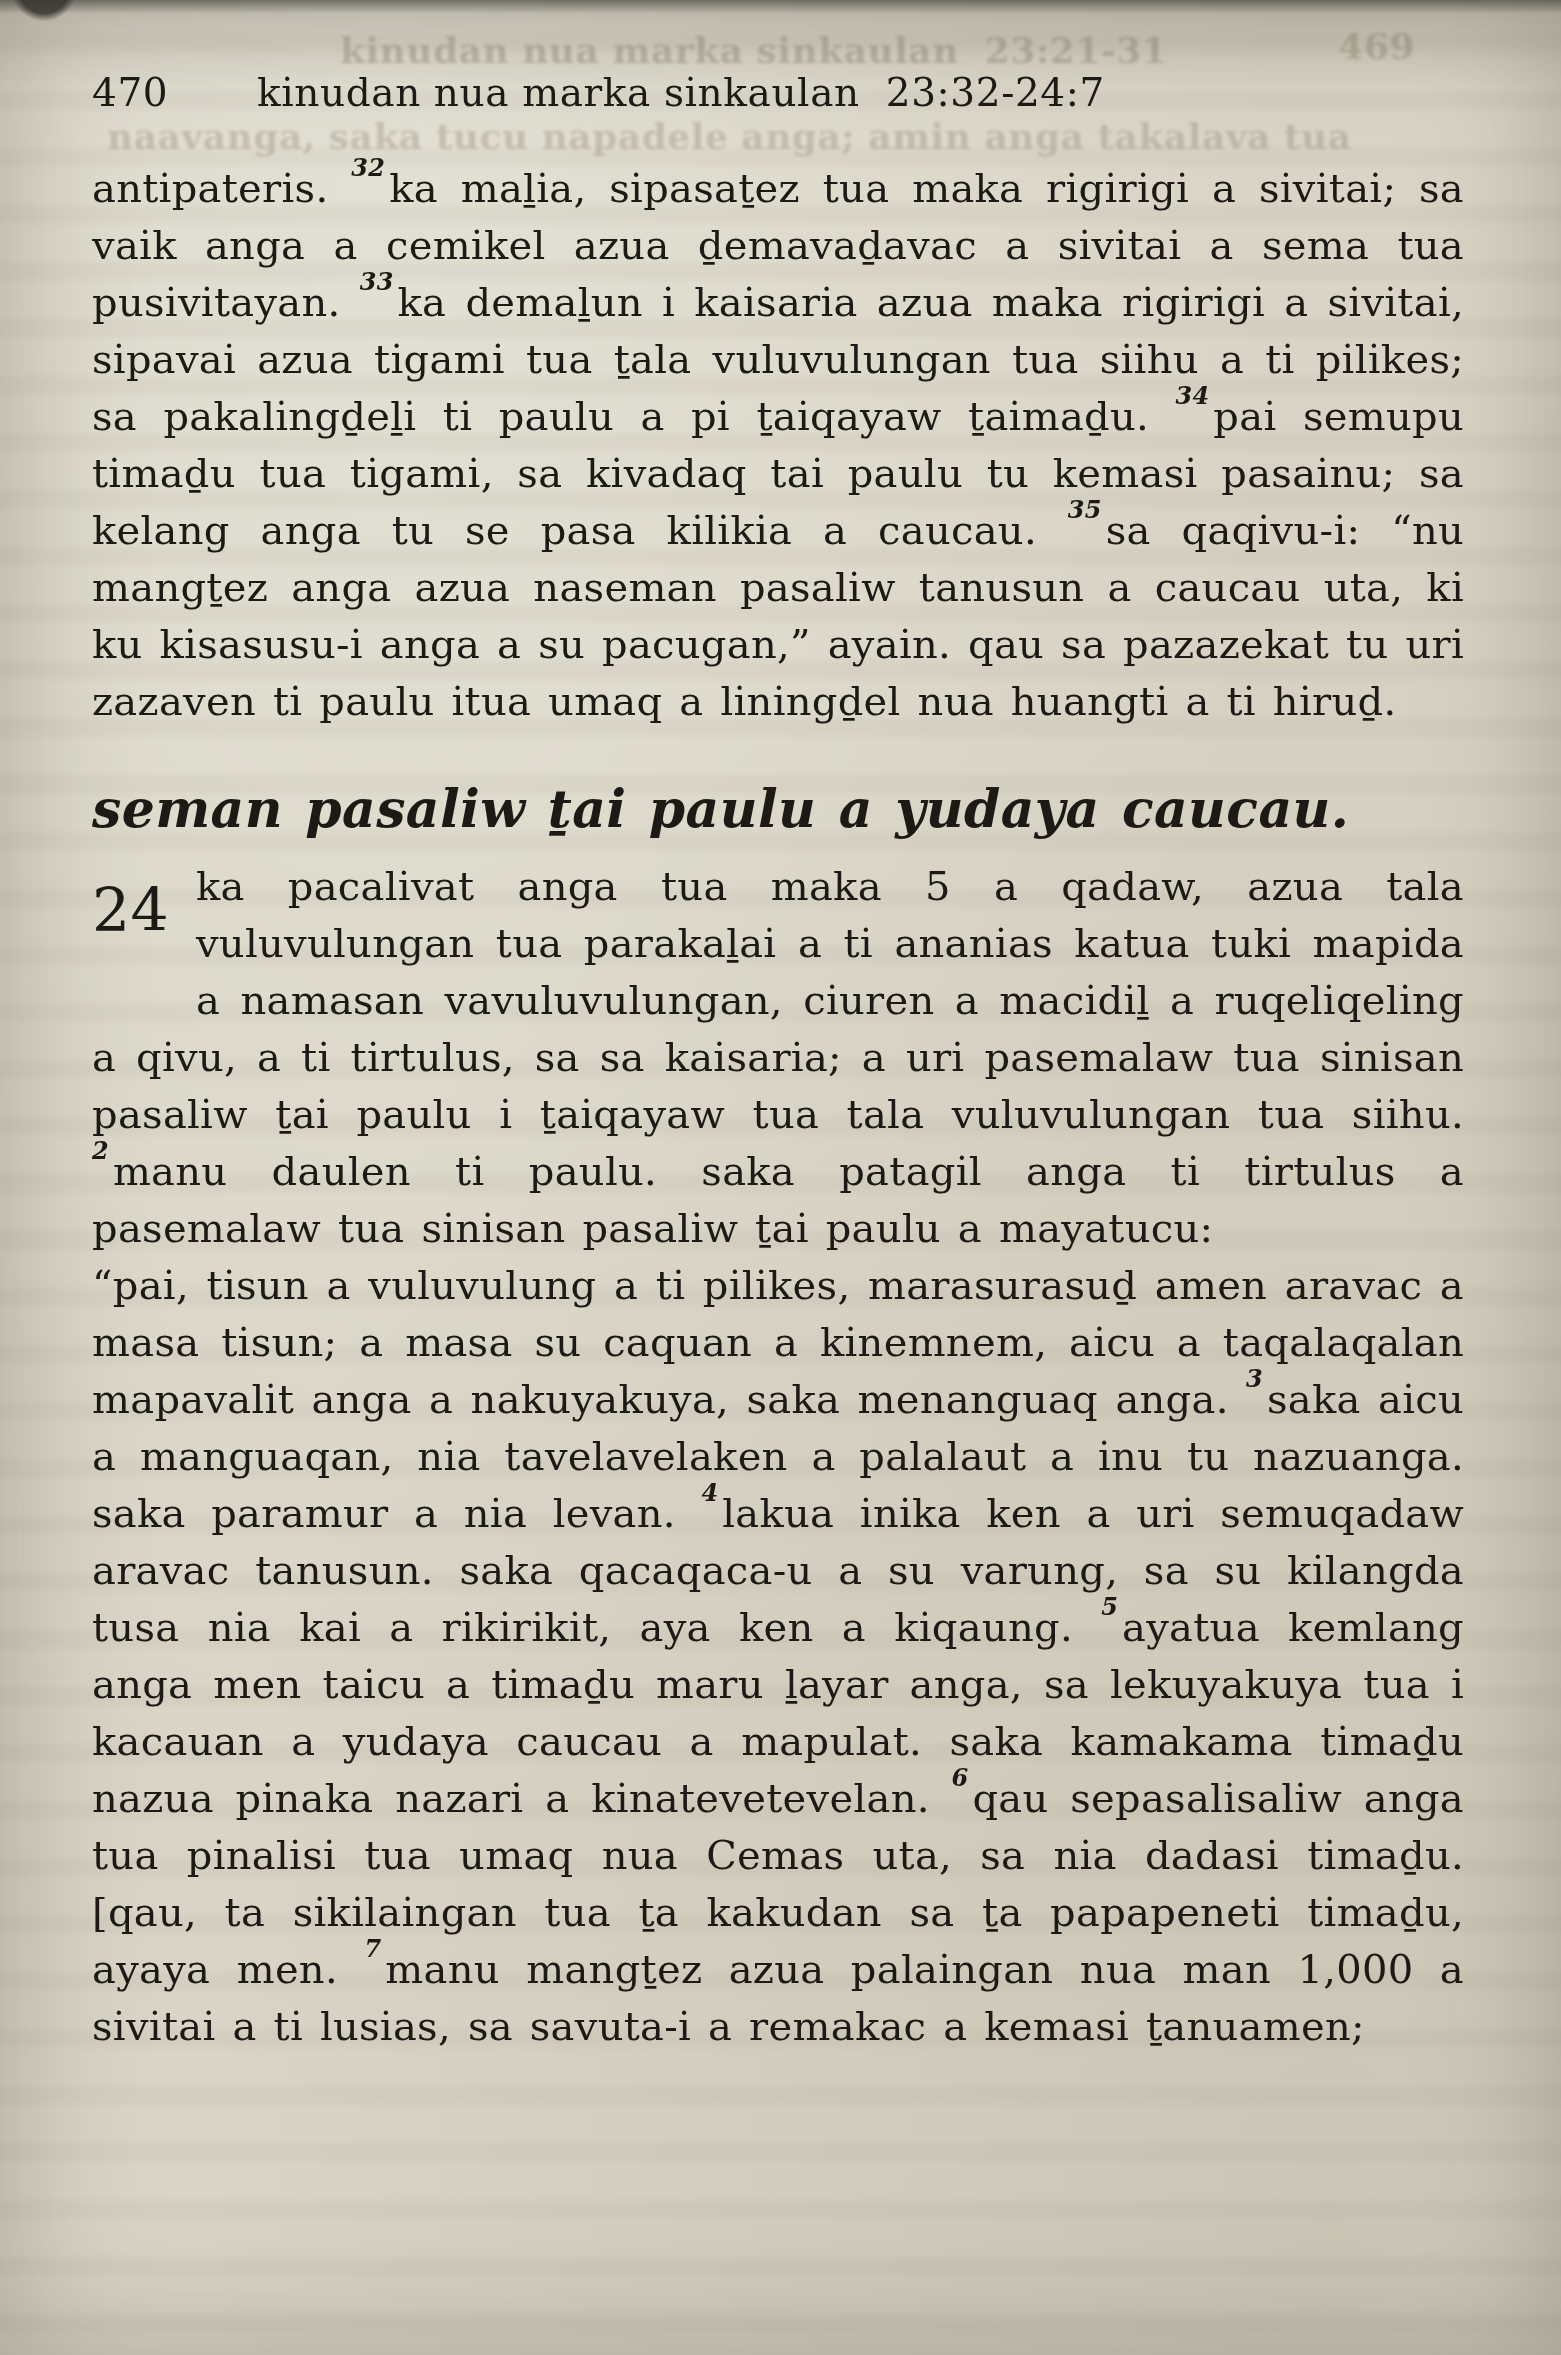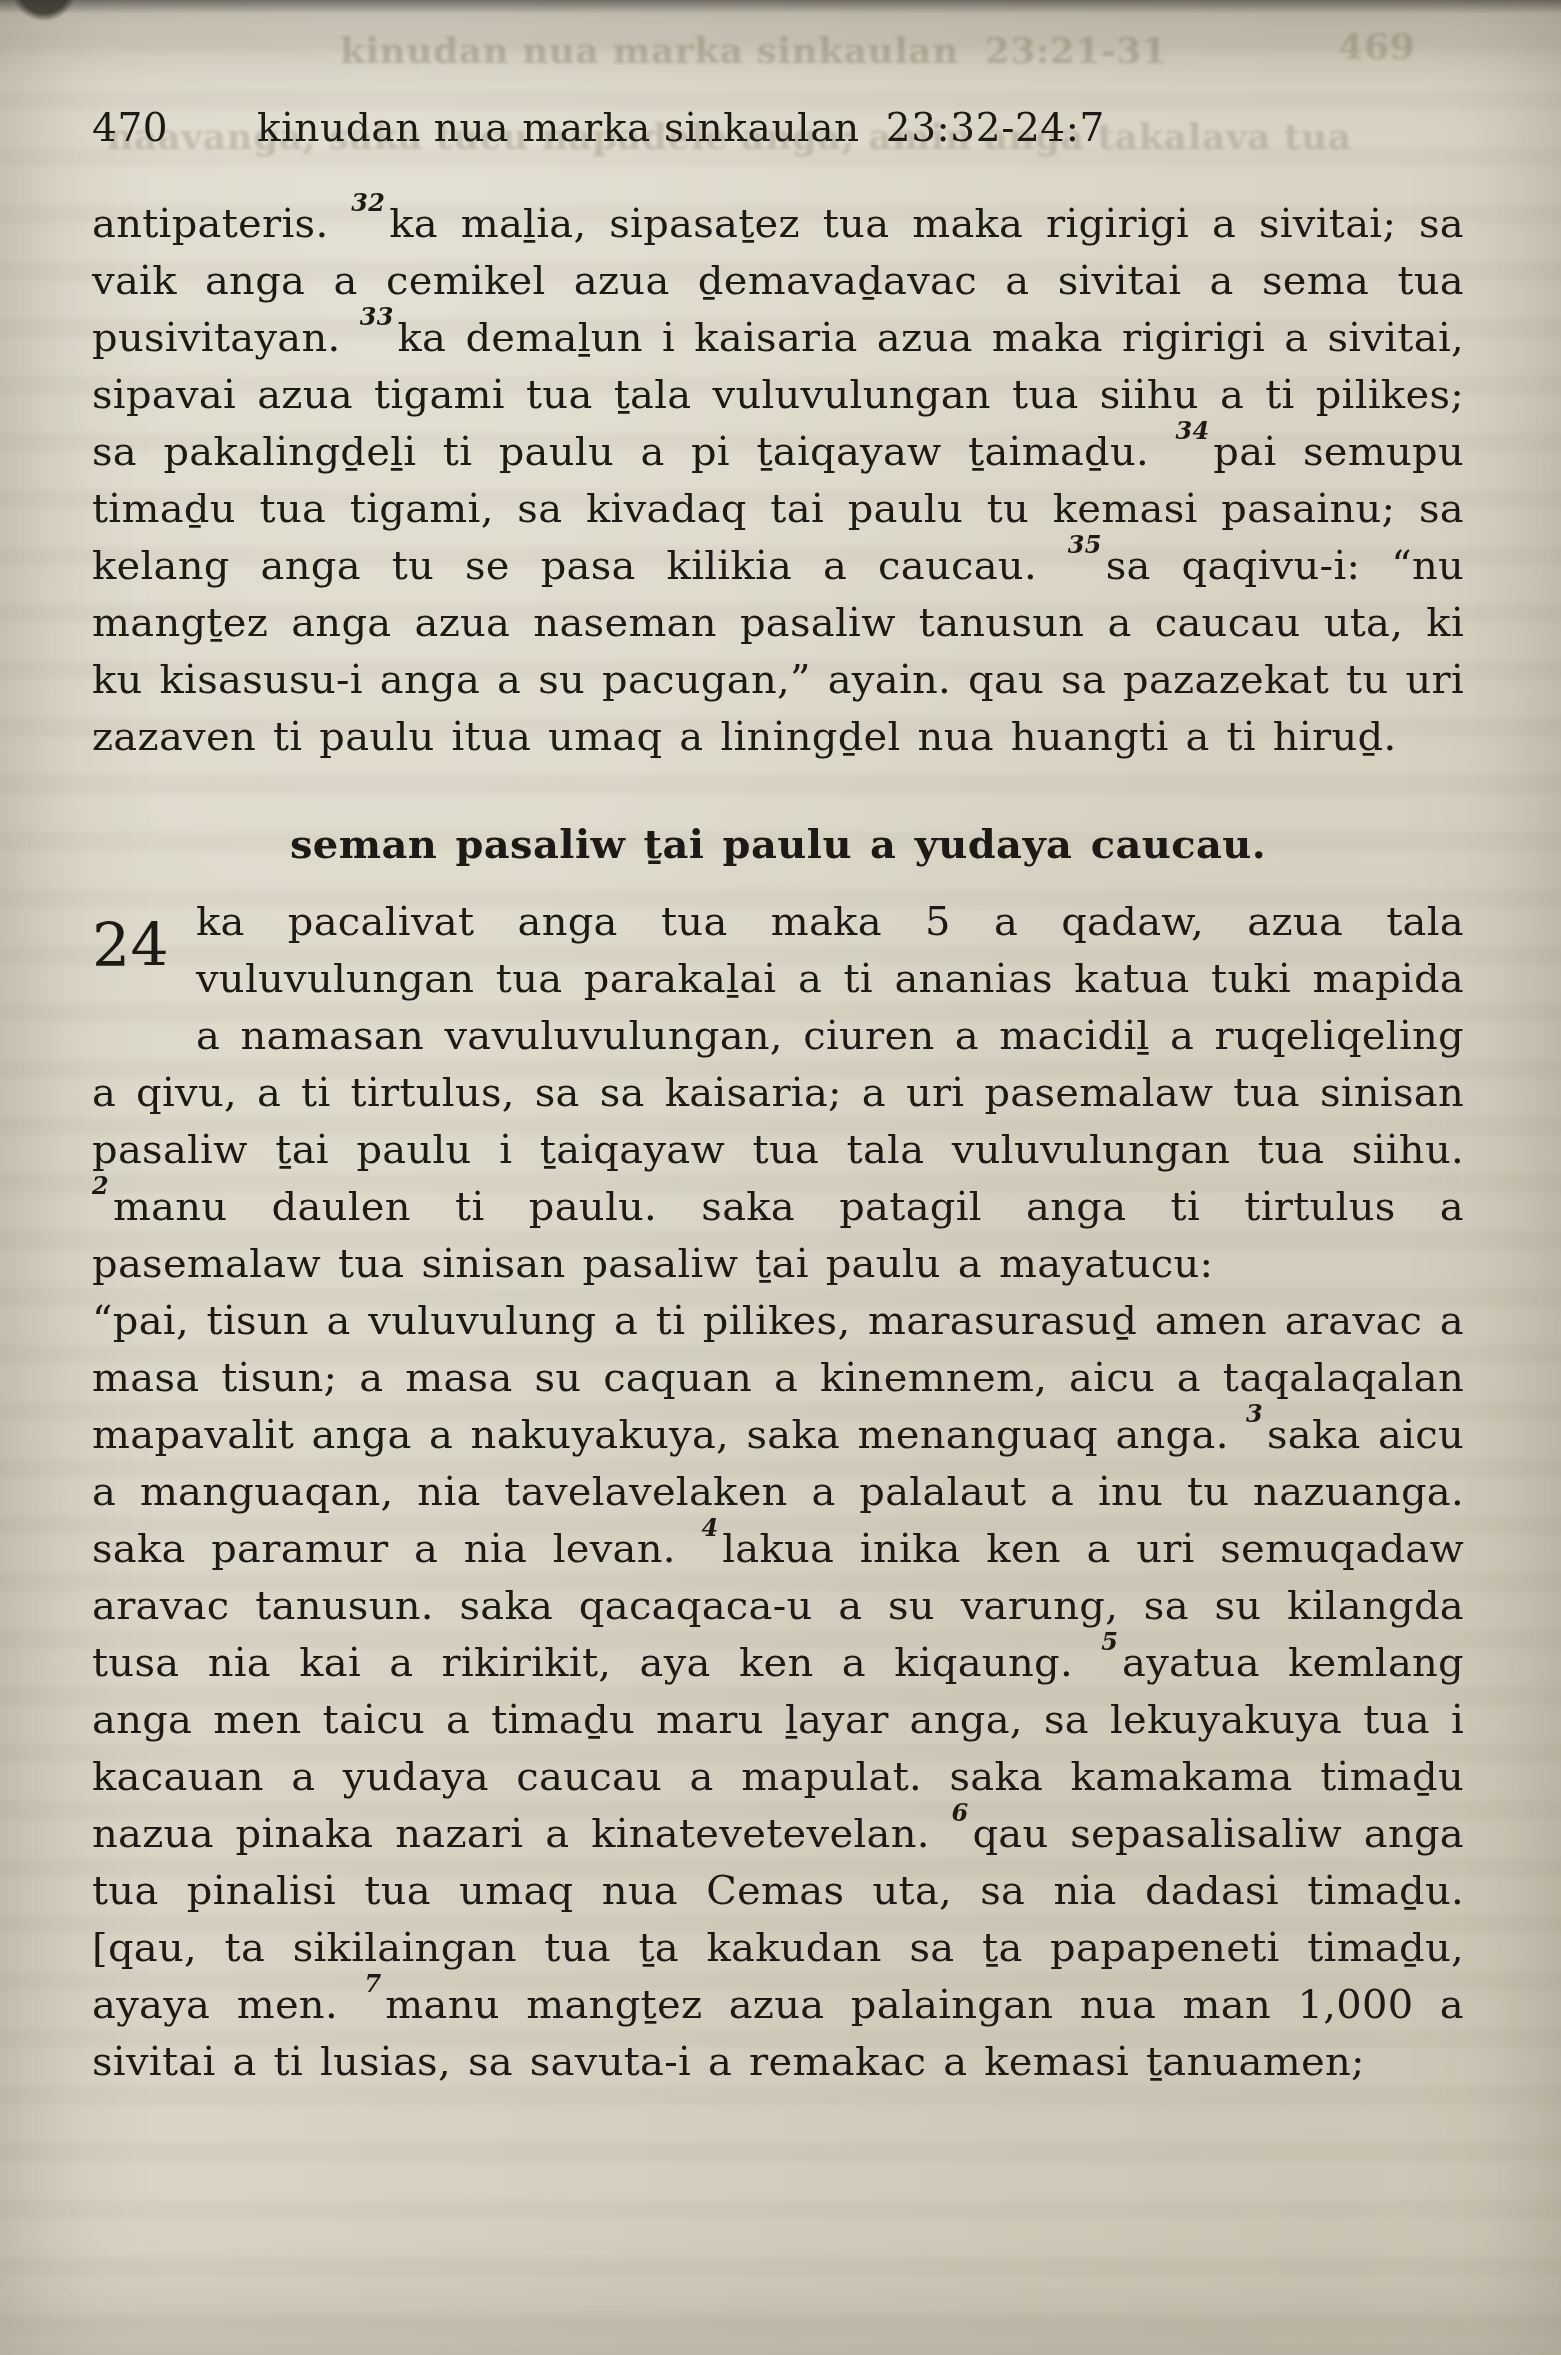--- a/index.html
+++ b/index.html
@@ -57,21 +57,21 @@
 
   .content { position: relative; padding: 70px 97px 0 92px; }
 
   .header {
     display: flex;
     align-items: baseline;
     font-size: 39px;
     letter-spacing: 0.6px;
     margin-bottom: 45px;
   }
-  .header .pagenum { width: 165px; margin-top: 35px; }
+  .header .pagenum { width: 165px; }
   .header .title   { flex: 1; padding-right: 146px; white-space: pre; }
 
   .body-text {
     font-size: 40px;
     line-height: 57px;
     letter-spacing: 0.3px;
     word-spacing: 3.9px;
     text-align: justify;
   }
   p.para { margin: 0; }
@@ -82,25 +82,26 @@
     font-weight: 700;
     font-size: 0.6em;
     line-height: 0;
     position: relative;
     top: -0.5em;
     margin-right: 3.9px;
     font-style: italic;
   }
 
   .section-heading {
-    font-size: 40px;
+    font-size: 52px;
     font-weight: 700;
-    text-align: center;
+    text-align: left;
     letter-spacing: 0.4px;
     margin: 50px 0 21.3px 0;
+    font-style: italic;
   }
 
   .chapnum {
     float: left;
     font-size: 60px;
     line-height: 97px;
     height: 113px;
     font-weight: 400;
     margin: 3.9px 27px 0 0;
   }

